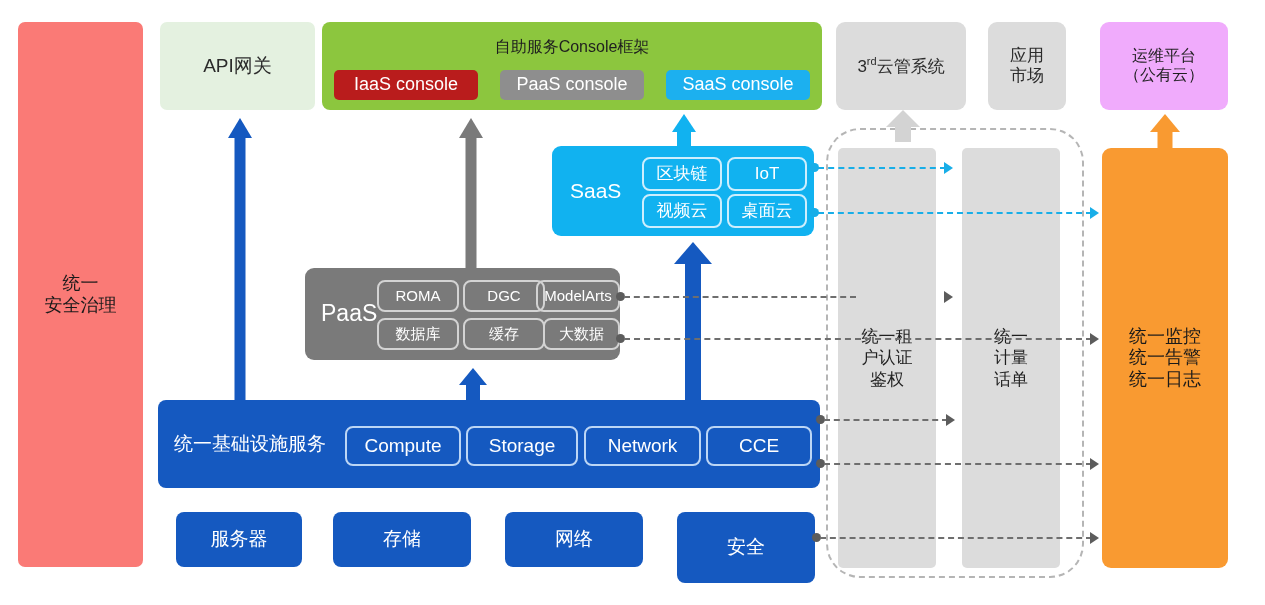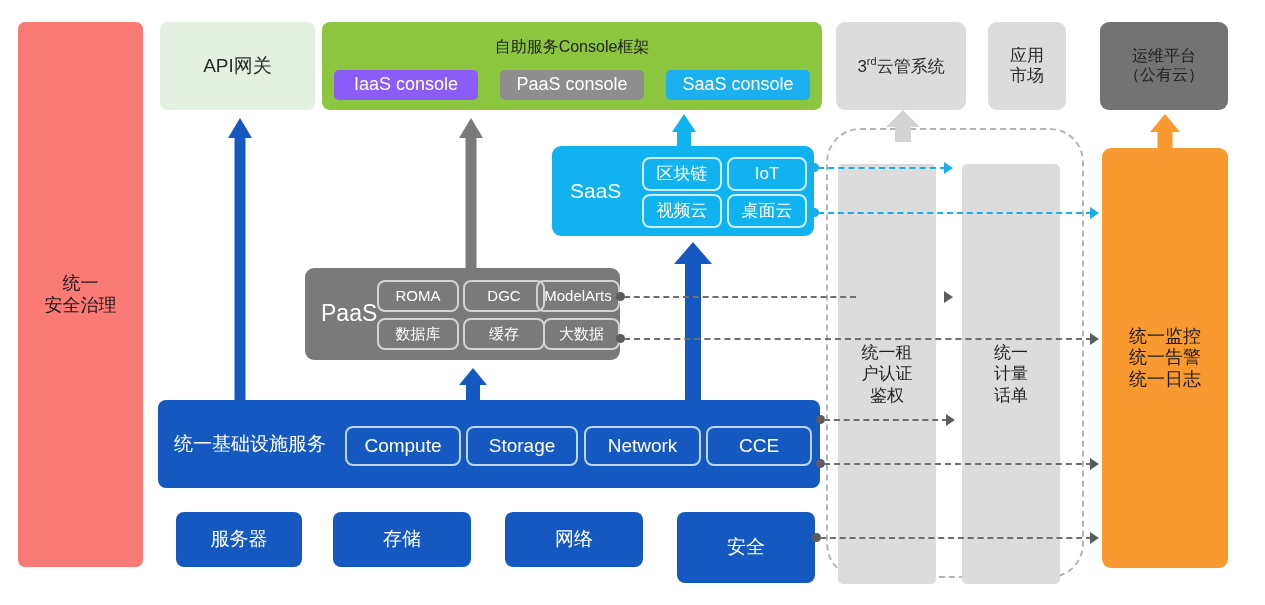--- a/index.html
+++ b/index.html
@@ -11,30 +11,30 @@
   
   .security-col{background:#fa7a76;border-radius:7px;color:#1a1a1a;font-size:18px;}
 
   
   .api-gw{background:#e4f1e0;border-radius:7px;color:#2b2b2b;font-size:19px;}
 
   
   .console-frame{background:#8cc63e;border-radius:8px;}
   .console-title{position:absolute;left:0;right:0;top:16px;text-align:center;color:#1f1f1f;font-size:16px;}
   .console-chip{position:absolute;border-radius:5px;color:#fff;font-size:18px;display:flex;align-items:center;justify-content:center;height:30px;}
-  .chip-iaas{background:#8b5cf6;}
+  .chip-iaas{background:#b91c1c;}
   .chip-paas{background:#8e8e8e;}
   .chip-saas{background:#1cb0ef;}
 
   
   .grey-top{background:#dcdcdc;border-radius:9px;color:#2b2b2b;font-size:17px;}
   .grey-top sup{font-size:11px;vertical-align:super;}
 
   
-  .ops-top{background:#737373;border-radius:9px;color:#1f1f1f;font-size:16px;}
+  .ops-top{background:#f0abfc;border-radius:9px;color:#1f1f1f;font-size:16px;}
   .ops-col{background:#f99a31;border-radius:9px;color:#1a1a1a;font-size:18px;}
 
   
   .saas-block{background:#11b2f0;border-radius:9px;}
   .saas-label{position:absolute;left:18px;top:50%;transform:translateY(-50%);color:#fff;font-size:21px;}
   .saas-chip{position:absolute;border:2px solid #cdeefd;border-radius:8px;color:#fff;font-size:17px;display:flex;align-items:center;justify-content:center;}
 
   
   .paas-block{background:#7a7a7a;border-radius:9px;}
   .paas-label{position:absolute;left:16px;top:50%;transform:translateY(-50%);color:#fff;font-size:23px;}
@@ -43,21 +43,21 @@
   
   .infra-bar{background:#1559c0;border-radius:8px;}
   .infra-label{position:absolute;left:16px;top:50%;transform:translateY(-50%);color:#fff;font-size:19px;}
   .infra-chip{position:absolute;border:2px solid #bcd6f5;border-radius:8px;color:#fff;font-size:19px;display:flex;align-items:center;justify-content:center;}
 
   
   .res-box{background:#1559c0;border-radius:8px;color:#fff;font-size:19px;}
 
   
   .dashed-zone{position:absolute;border:2.5px dashed #b5b5b5;border-radius:34px;box-sizing:border-box;}
-  .grey-col{position:absolute;background:#dcdcdc;border-radius:5px;color:#1f1f1f;font-size:17px;display:flex;align-items:center;justify-content:center;text-align:center;line-height:1.25;margin-top:16px;}
+  .grey-col{position:absolute;background:#dcdcdc;border-radius:5px;color:#1f1f1f;font-size:17px;display:flex;align-items:center;justify-content:center;text-align:center;line-height:1.25;}
 
   
   .v-arrow{position:absolute;}
   .v-arrow .shaft{position:absolute;left:50%;transform:translateX(-50%);bottom:0;}
   .v-arrow .head{position:absolute;left:50%;transform:translateX(-50%);top:0;width:0;height:0;border-left:12px solid transparent;border-right:12px solid transparent;}
 
   .dash-line{position:absolute;height:0;border-top:2px dashed #6e6e6e;}
   .dash-line.cyan{border-top:2px dashed #18aee8;}
   .dash-arrow{position:absolute;width:0;height:0;border-top:6px solid transparent;border-bottom:6px solid transparent;border-left:9px solid #5c5c5c;}
   .dash-arrow.cyan{border-left-color:#18aee8;}

